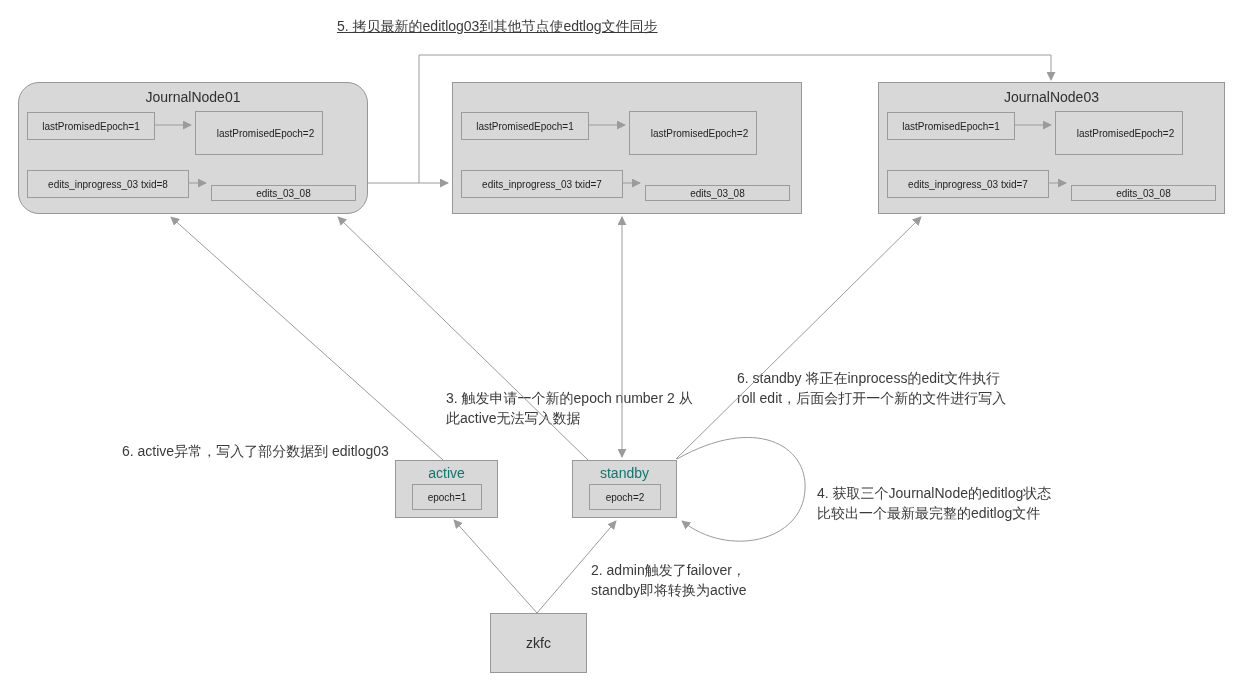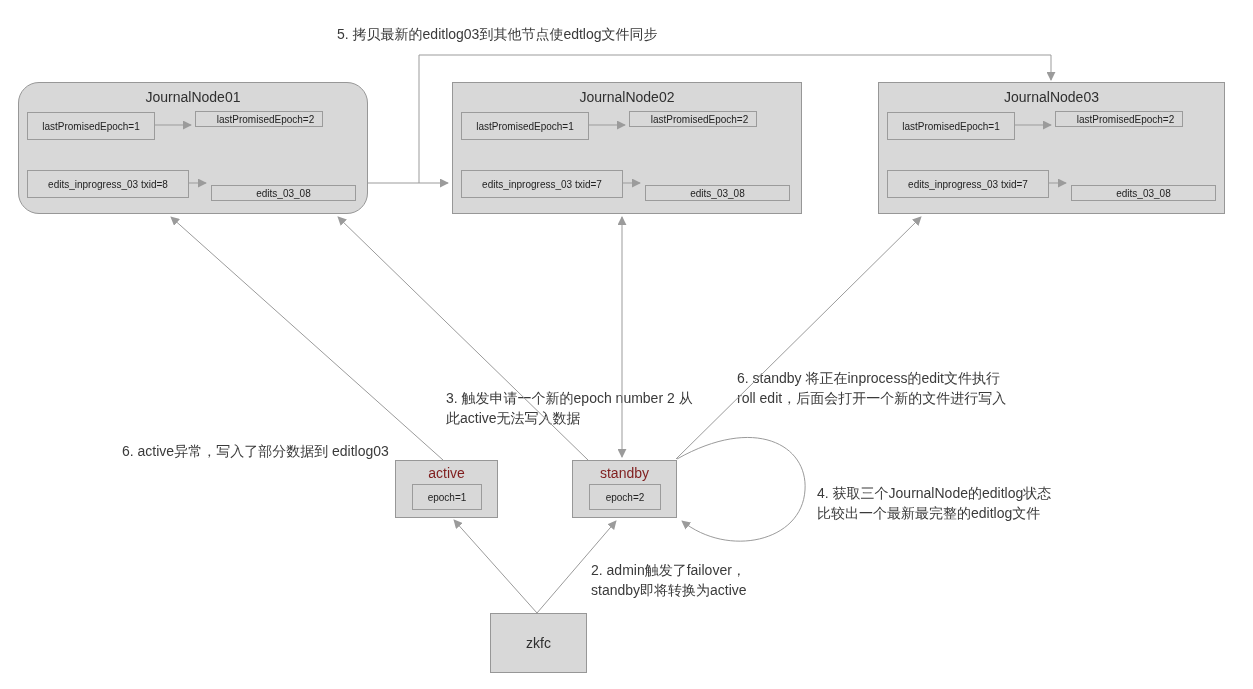--- a/index.html
+++ b/index.html
@@ -28,45 +28,45 @@
     display:flex;align-items:center;justify-content:center;
     font-size:10px;color:#222;
     white-space:nowrap;
   }
   
   #jn1{left:18px;top:82px;width:350px;height:132px;border-radius:21px;}
   #jn2{left:452px;top:82px;width:350px;height:132px;}
   #jn3{left:878px;top:82px;width:347px;height:132px;}
   
   .lpe1{left:8px;top:29px;width:128px;height:28px;}
-  .lpe2{left:176px;top:28px;width:128px;height:16px;padding-left:13px;}
+  .lpe2{left:176px;top:28px;width:128px;height:44px;padding-left:13px;}
   .ein{left:8px;top:87px;width:162px;height:28px;}
   .e38{left:192px;top:102px;width:145px;height:16px;}
   
   #active{left:395px;top:460px;width:103px;height:58px;}
   #standby{left:572px;top:460px;width:105px;height:58px;}
   .nn-title{
     position:absolute;top:4px;left:0;width:100%;
-    text-align:center;font-size:14px;color:#7f1d1d;
+    text-align:center;font-size:14px;color:#0f766e;
   }
   .epoch{left:16px;top:23px;width:70px;height:26px;}
   #standby .epoch{width:72px;}
   #zkfc{
     left:490px;top:613px;width:97px;height:60px;
     display:flex;align-items:center;justify-content:center;
     font-size:14px;
   }
   
   .ann{
     position:absolute;
     font-size:14px;line-height:20px;
     color:#3a3a3a;
     white-space:pre-line;
   }
-  #ann5{left:337px;top:24px;}
+  #ann5{left:337px;top:16px;text-decoration:underline;}
   #ann1{left:122px;top:441px;}
   #ann3{left:446px;top:388px;}
   #ann6{left:737px;top:368px;}
   #ann4{left:817px;top:483px;}
   #ann2{left:591px;top:560px;}
   
   #connectors{
     position:absolute;left:0;top:0;width:1253px;height:689px;
     pointer-events:none;
   }
@@ -76,21 +76,20 @@
 
 <div class="box" id="jn1">
   <div class="jn-title">JournalNode01</div>
   <div class="inner lpe1">lastPromisedEpoch=1</div>
   <div class="inner lpe2">lastPromisedEpoch=2</div>
   <div class="inner ein">edits_inprogress_03 txid=8</div>
   <div class="inner e38">edits_03_08</div>
 </div>
 
 <div class="box" id="jn2">
-  <div class="jn-title">JournalNode02</div>
   <div class="inner lpe1">lastPromisedEpoch=1</div>
   <div class="inner lpe2">lastPromisedEpoch=2</div>
   <div class="inner ein">edits_inprogress_03 txid=7</div>
   <div class="inner e38">edits_03_08</div>
 </div>
 
 <div class="box" id="jn3">
   <div class="jn-title">JournalNode03</div>
   <div class="inner lpe1">lastPromisedEpoch=1</div>
   <div class="inner lpe2">lastPromisedEpoch=2</div>

